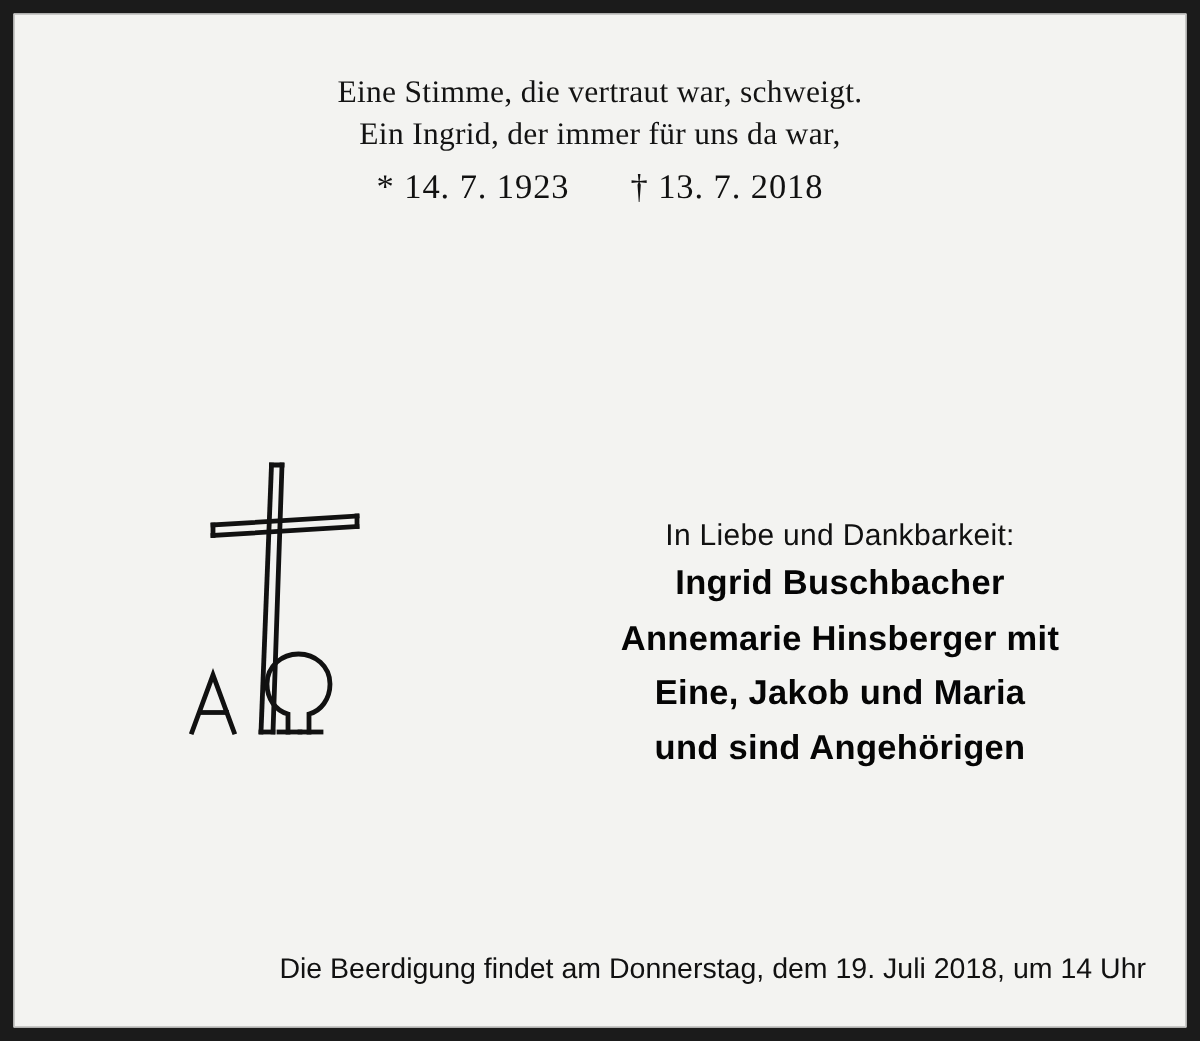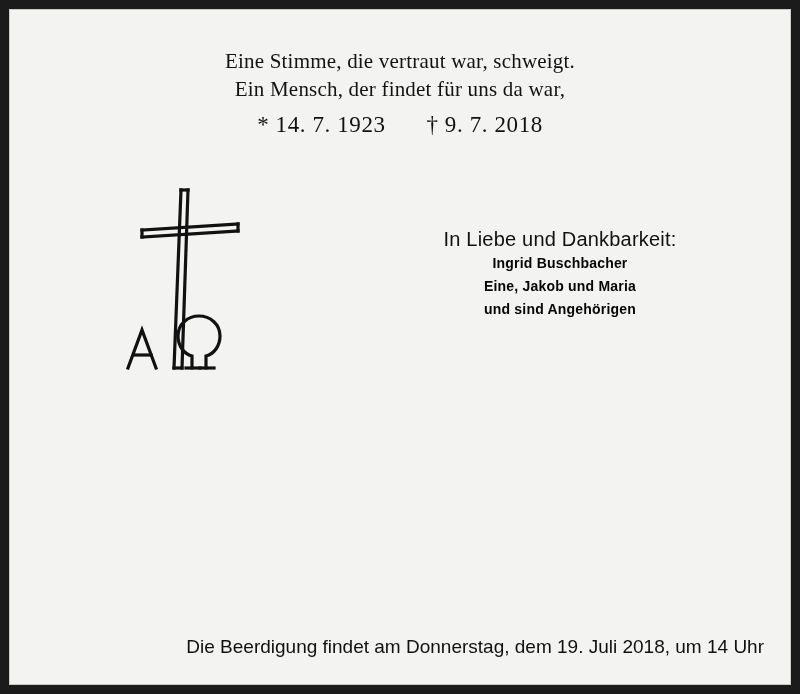--- a/index.html
+++ b/index.html
@@ -63,21 +63,21 @@
     margin-top: 8px;
     color: #111111;
   }
   .dates .sep {
     display: inline-block;
     width: 28px;
   }
   .middle {
     display: flex;
     flex-direction: row;
-    align-items: flex-start;
+    align-items: center;
     margin-top: 34px;
     flex: 1 1 auto;
   }
   .cross-wrap {
     width: 330px;
     display: flex;
     justify-content: center;
     padding-top: 6px;
   }
   .family {
@@ -88,21 +88,21 @@
   }
   .family .lead {
     font-family: "Liberation Sans", sans-serif;
     font-size: 20px;
     font-weight: normal;
     color: #111111;
     letter-spacing: 0.2px;
   }
   .family .member {
     font-family: "Liberation Sans", sans-serif;
-    font-size: 14px;
+    font-size: 23px;
     font-weight: bold;
     color: #050505;
     letter-spacing: 0.2px;
     line-height: 1.5;
     margin-top: 2px;
   }
   .footer {
     text-align: right;
     font-family: "Liberation Sans", sans-serif;
     font-size: 19px;
@@ -115,28 +115,28 @@
   }
 </style>
 </head>
 <body>
 
 <div class="notice">
   <div class="inner">
 
     <div class="poem">
       <div>Eine Stimme, die vertraut war, schweigt.</div>
-      <div>Ein Mensch, der findet für uns da war,</div>
+      <div>Ein Ingrid, der immer für uns da war,</div>
     </div>
 
 
     <div class="dates">
       <span>* 14. 7. 1923</span>
       <span class="sep"></span>
-      <span>† 9. 7. 2018</span>
+      <span>† 13. 7. 2018</span>
     </div>
 
     <div class="middle">
 
       <div class="cross-wrap">
         <svg width="150" height="215" viewBox="0 0 150 215">
           <g fill="none" stroke="#111111" stroke-width="3.2" stroke-linecap="square">
 
             <line x1="55" y1="12" x2="48" y2="190"></line>
             <line x1="62" y1="12" x2="56" y2="190"></line>
@@ -155,20 +155,21 @@
             <path d="M66 190 L66 178 C58 176 52 168 52 158 C52 146 62 138 73 138 C84 138 94 146 94 158 C94 168 88 176 80 178 L80 190"></path>
             <line x1="60" y1="190" x2="74" y2="190"></line>
             <line x1="74" y1="190" x2="88" y2="190"></line>
           </g>
         </svg>
       </div>
 
       <div class="family">
         <div class="lead">In Liebe und Dankbarkeit:</div>
         <div class="member">Ingrid Buschbacher</div>
+        <div class="member">Annemarie Hinsberger mit</div>
         <div class="member">Eine, Jakob und Maria</div>
         <div class="member">und sind Angehörigen</div>
       </div>
 
     </div>
 
     <div class="footer">
       <div>Die Beerdigung findet am Donnerstag, dem 19. Juli 2018, um 14 Uhr</div>
     </div>
 

